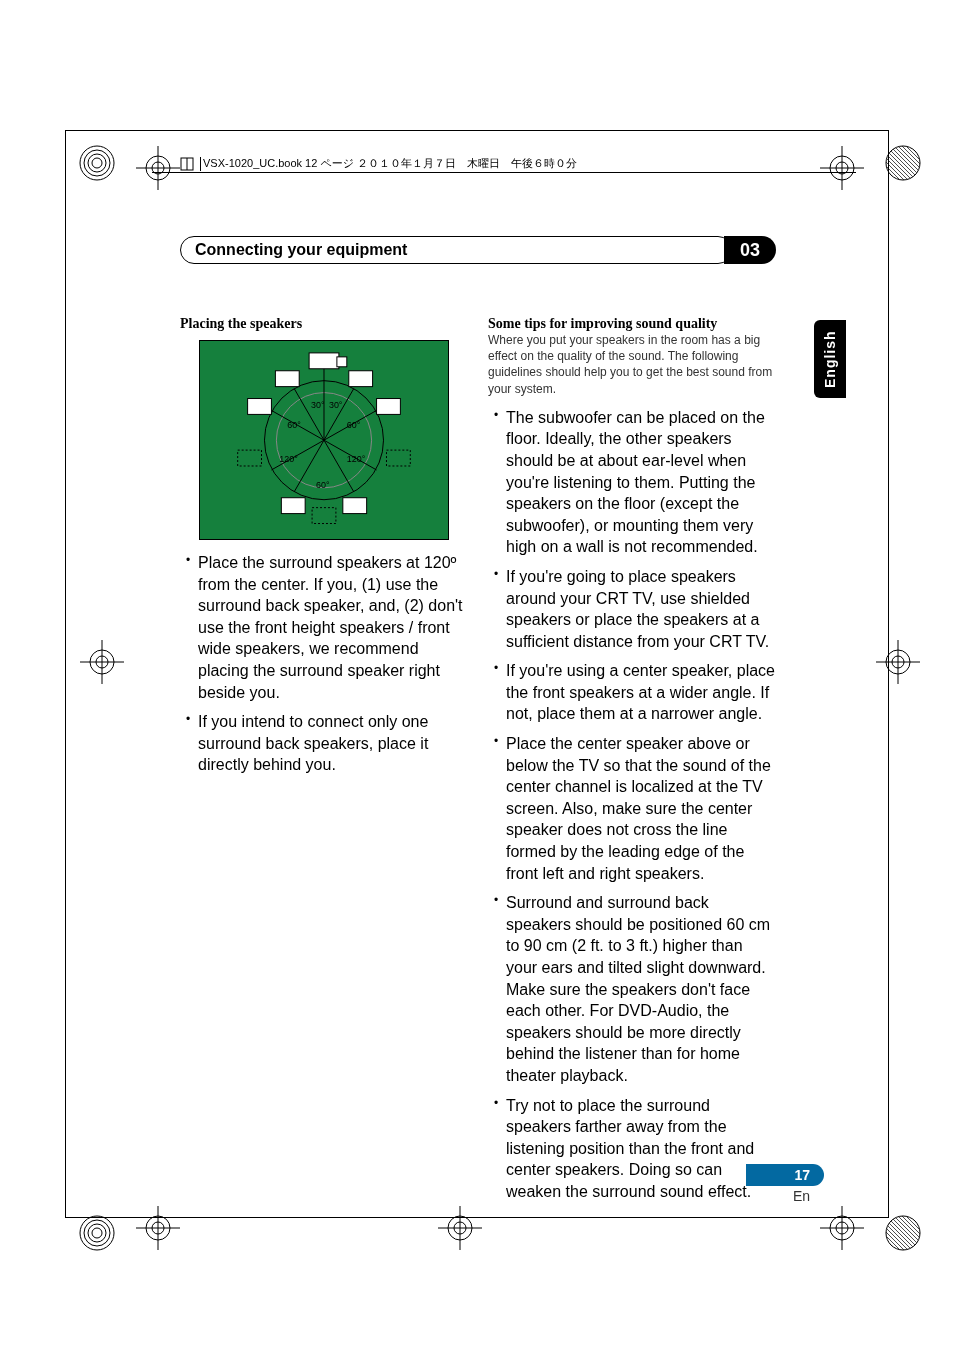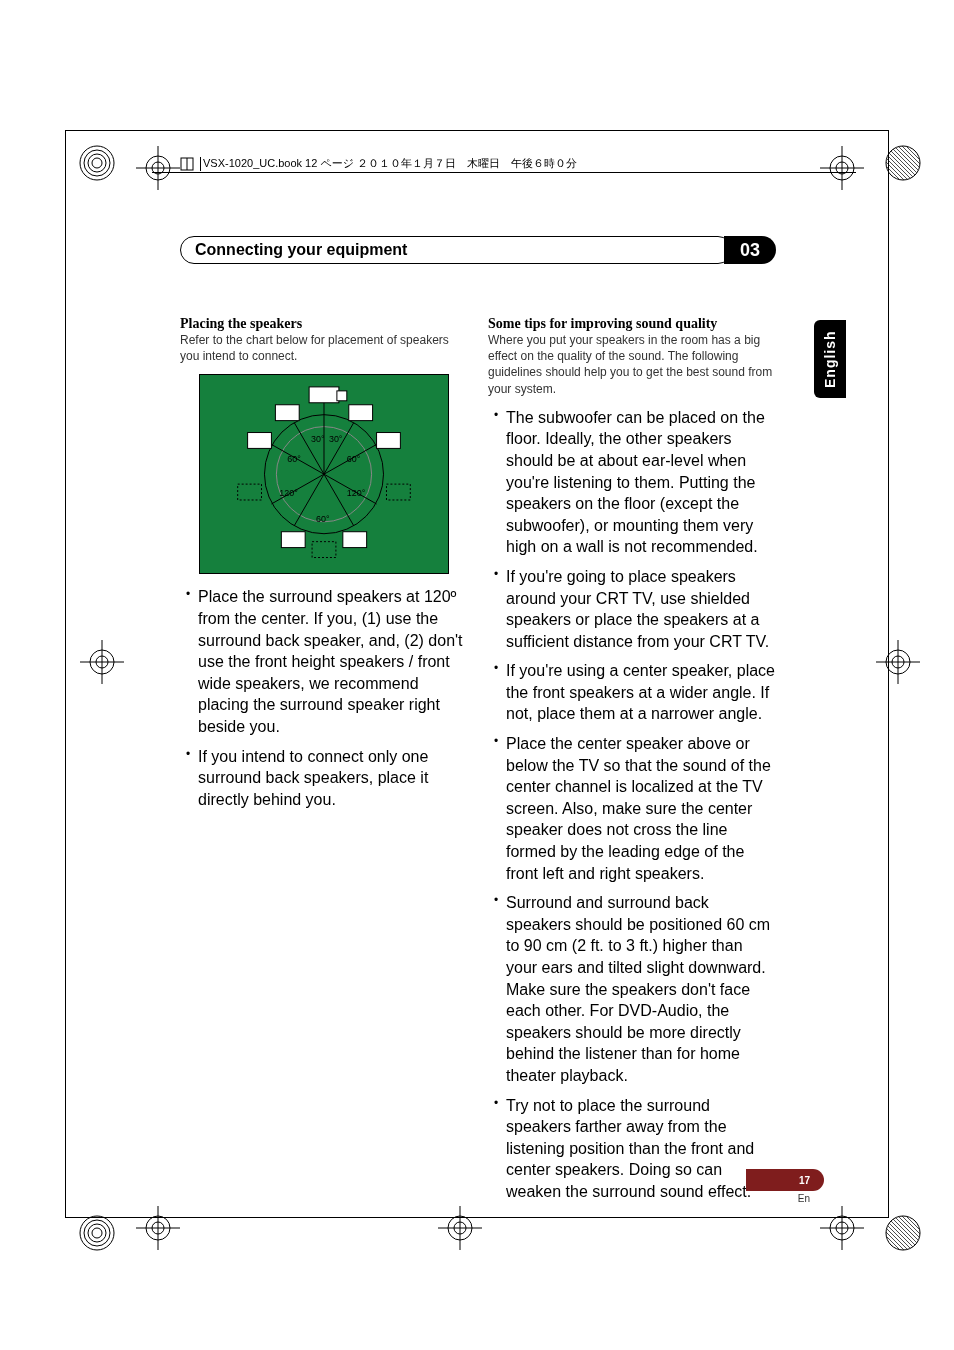--- a/index.html
+++ b/index.html
@@ -129,32 +129,32 @@
     left: 6px; top: 0;
     font-size: 12px;
   }
   .page-foot {
     position: absolute;
     right: 130px; bottom: 146px;
     text-align: center;
   }
   .page-pill {
     width: 78px; height: 22px;
-    background: #7f1d1d;
+    background: #0369a1;
     color: #fff;
     border-radius: 0 11px 11px 0;
     display: inline-flex;
     align-items: center;
     justify-content: flex-end;
     padding-right: 14px;
     font-weight: bold;
-    font-size: 10px;
+    font-size: 14px;
   }
   .page-sub {
-    font-size: 10px;
+    font-size: 14px;
     color: #333;
     margin-top: 2px;
     padding-right: 14px;
     text-align: right;
   }
   .reg {
     position: absolute;
     width: 48px; height: 48px;
   }
   .reg svg { width:100%; height:100%; }
@@ -187,21 +187,20 @@
   </div>
 </div>
 
 <div class="lang-tab">
   <span>English</span>
 </div>
 
 <div class="content">
   <div class="col">
     <h2>Placing the speakers</h2>
-    <p class="intro">Refer to the chart below for placement of speakers you intend to connect.</p>
 
     <div class="figure">
       <svg viewBox="0 0 250 200">
 
         <circle cx="125" cy="100" r="60" fill="none" stroke="#000" stroke-width="1"></circle>
         <circle cx="125" cy="100" r="48" fill="none" stroke="#888" stroke-width="1"></circle>
 
         <line x1="125" y1="100" x2="125" y2="20" stroke="#000"></line>
         <line x1="125" y1="100" x2="95" y2="48" stroke="#000"></line>
         <line x1="125" y1="100" x2="155" y2="48" stroke="#000"></line>

